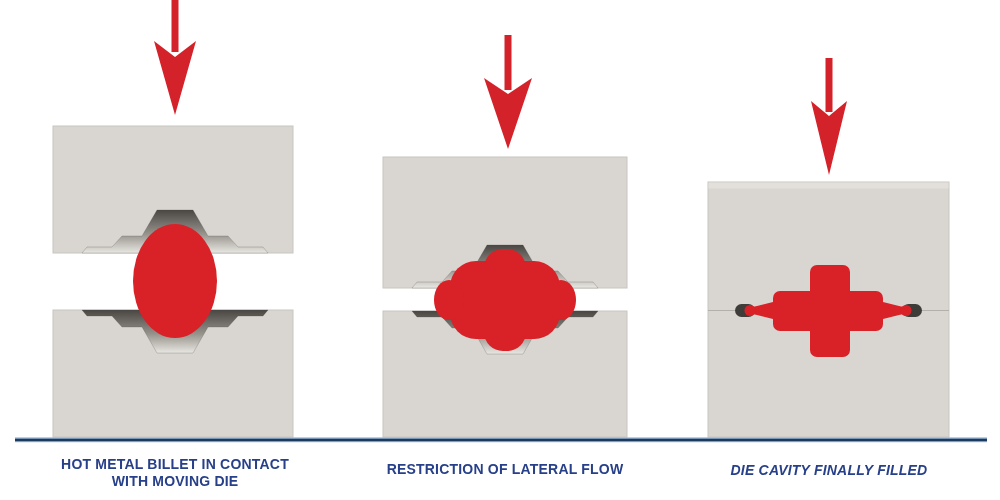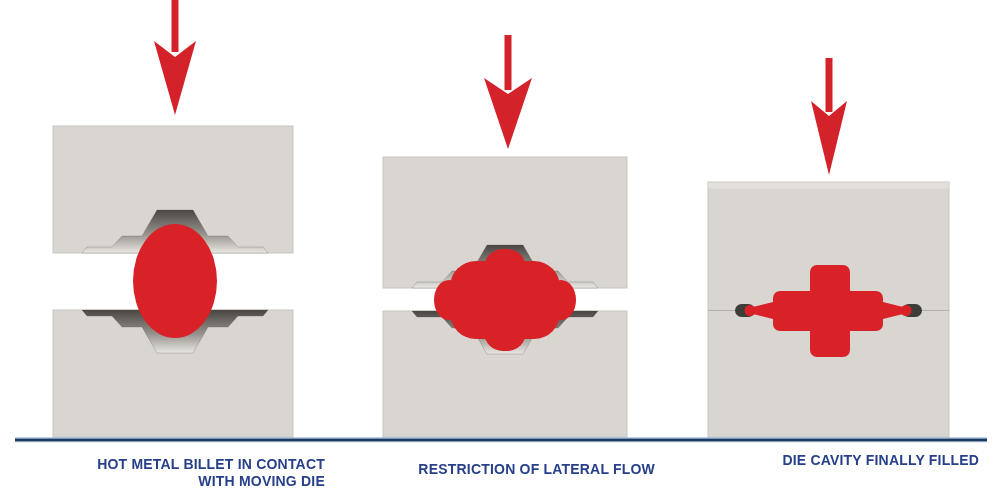--- a/index.html
+++ b/index.html
@@ -3,21 +3,21 @@
 <meta charset="utf-8">
 <style>
   html,body { margin:0; padding:0; background:#fff; }
   .canvas {
     position:relative; width:1000px; height:500px;
     background:var(--background,#fff); overflow:hidden;
     font-family:"Liberation Sans", sans-serif;
   }
   .diagram-svg { position:absolute; left:0; top:0; }
   .caption {
-    position:absolute; width:300px; text-align:right;
+    position:absolute; width:300px; text-align:center;
     color:var(--caption-blue,#274089); font-weight:bold;
     font-size:14px; line-height:17px; letter-spacing:0.2px;
     white-space:nowrap;
   }
   .cav-stop-1 { stop-color:var(--cavity-dark,#4a4743); }
   .cav-stop-2 { stop-color:var(--cavity-mid,#95918b); }
   .cav-stop-3 { stop-color:var(--cavity-light,#e9e7e2); }
   .die   { fill:var(--die-gray,#d9d6d1); stroke:var(--die-edge,#c6c3be); stroke-width:1; }
   .metal { fill:var(--metal-red,#d6222a); }
   .arrow { fill:var(--arrow-red,#d6222a); }
@@ -94,18 +94,18 @@
     </g>
   </svg>
 
   <div class="caption" style="left:25px; top:456px;">
     <div>HOT METAL BILLET IN CONTACT</div>
     <div>WITH MOVING DIE</div>
   </div>
   <div class="caption" style="left:355px; top:461px;">
     <div>RESTRICTION OF LATERAL FLOW</div>
   </div>
-  <div class="caption" style="left:679px; top:452px;">
+  <div class="caption" style="left:679px; top:462px;font-style:italic;">
     <div>DIE CAVITY FINALLY FILLED</div>
     <div></div>
   </div>
 
 </div>
 
 </body></html>

